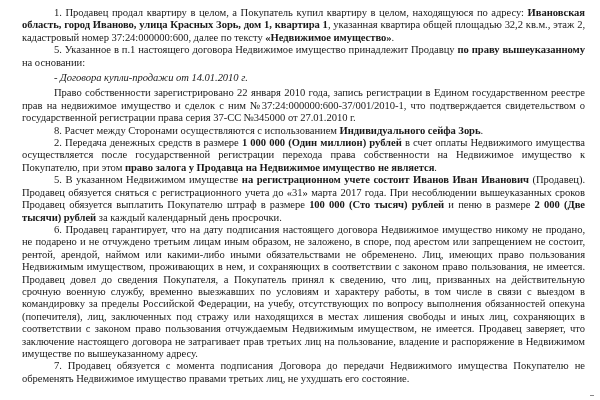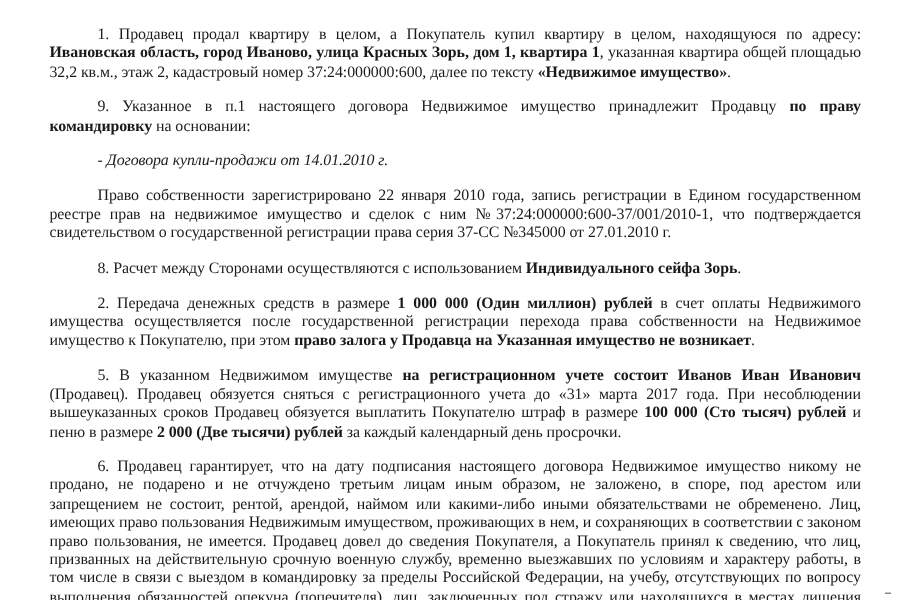--- a/index.html
+++ b/index.html
@@ -19,21 +19,21 @@
       top: 7px;
       width: 563px;
       font-family: "Liberation Serif", serif;
       font-size: 10.6px;
       line-height: 12.4px;
       color: #1a1a1a;
       text-align: justify;
       letter-spacing: -0.05px;
     }
     .p {
-      margin: 11px;
+      margin: 0;
       text-indent: 0;
     }
     .ind {
       text-indent: 32px;
     }
     .gap-before {
       margin-top: 3px;
     }
     .gap-after {
       margin-bottom: 3px;
@@ -52,38 +52,38 @@
 </head>
 <body>
 
 <div class="page">
 
   <p class="p ind">
     <span>1. Продавец продал квартиру в целом, а Покупатель купил квартиру в целом, находящуюся по адресу: </span><b>Ивановская область, город Иваново, улица Красных Зорь, дом 1, квартира 1</b><span>, указанная квартира общей площадью 32,2 кв.м., этаж 2, кадастровый номер 37:24:000000:600, далее по тексту </span><b>«Недвижимое имущество»</b><span>.</span>
   </p>
 
   <p class="p ind">
-    <span>9. Указанное в п.1 настоящего договора Недвижимое имущество принадлежит Продавцу </span><b>по праву командировку</b><span> на основании:</span>
+    <span>5. Указанное в п.1 настоящего договора Недвижимое имущество принадлежит Продавцу </span><b>по праву вышеуказанному</b><span> на основании:</span>
   </p>
 
   <p class="p ind gap-before gap-after">
     <i>- Договора купли-продажи от 14.01.2010 г.</i>
   </p>
 
   <p class="p ind">
     <span>Право собственности зарегистрировано 22 января 2010 года, запись регистрации в Едином государственном реестре прав на недвижимое имущество и сделок с ним №37:24:000000:600-37/001/2010-1, что подтверждается  свидетельством о государственной регистрации права серия 37-СС №345000 от 27.01.2010 г.</span>
   </p>
 
 
   <p class="p ind">
     <span>8. Расчет между Сторонами осуществляются с использованием </span><b>Индивидуального сейфа Зорь</b><span>.</span>
   </p>
 
   <p class="p ind">
-    <span>2. Передача денежных средств в размере </span><b>1 000 000 (Один миллион) рублей</b><span> в счет оплаты Недвижимого имущества осуществляется после государственной регистрации перехода права собственности на Недвижимое имущество к Покупателю, при этом </span><b>право залога у Продавца на Указанная имущество не возникает</b><span>.</span>
+    <span>2. Передача денежных средств в размере </span><b>1 000 000 (Один миллион) рублей</b><span> в счет оплаты Недвижимого имущества осуществляется после государственной регистрации перехода права собственности на Недвижимое имущество к Покупателю, при этом </span><b>право залога у Продавца на Недвижимое имущество не является</b><span>.</span>
   </p>
 
   <p class="p ind">
     <span>5. В указанном Недвижимом имуществе </span><b>на регистрационном учете состоит Иванов Иван Иванович</b><span> (Продавец). Продавец обязуется сняться с регистрационного учета до «31» марта 2017 года. При несоблюдении вышеуказанных сроков Продавец обязуется выплатить Покупателю штраф в размере </span><b>100 000 (Сто тысяч) рублей</b><span> и пеню в размере </span><b>2 000 (Две тысячи) рублей</b><span> за каждый календарный день просрочки.</span>
   </p>
 
   <p class="p ind">
     <span>6. Продавец гарантирует, что на дату подписания настоящего договора Недвижимое имущество никому не продано, не подарено и не отчуждено третьим лицам иным образом, не заложено, в споре, под арестом или запрещением не состоит, рентой, арендой, наймом или какими-либо иными обязательствами не обременено. Лиц, имеющих право пользования Недвижимым имуществом, проживающих в нем, и сохраняющих в соответствии с законом право пользования, не имеется. Продавец довел до сведения Покупателя, а Покупатель принял к сведению, что лиц, призванных на действительную срочную военную службу, временно выезжавших по условиям и характеру работы, в том числе в связи с выездом в командировку за пределы Российской Федерации, на учебу, отсутствующих по вопросу выполнения обязанностей опекуна (попечителя), лиц, заключенных под стражу или находящихся в местах лишения свободы и иных лиц, сохраняющих в соответствии с законом право пользования отчуждаемым Недвижимым имуществом, не имеется. Продавец заверяет, что заключение настоящего договора не затрагивает прав третьих лиц на пользование, владение и распоряжение в Недвижимом имуществе по вышеуказанному адресу.</span>
   </p>
 

